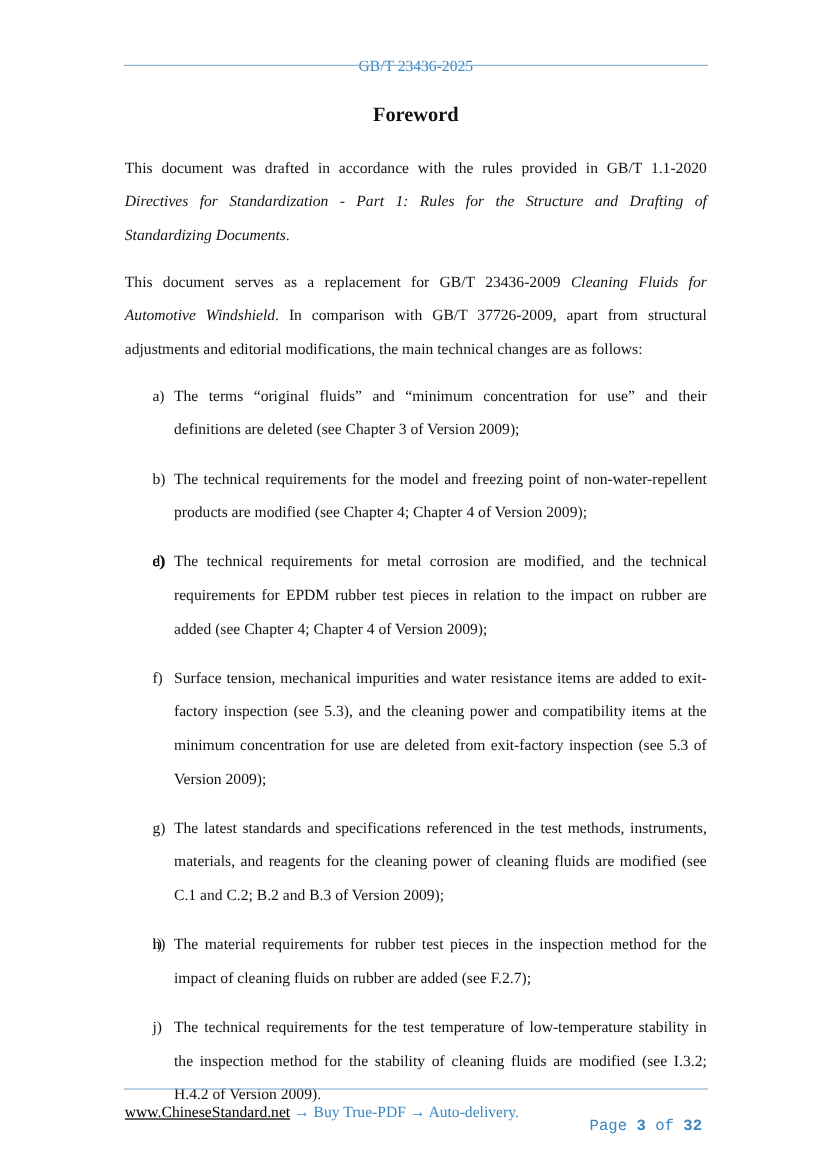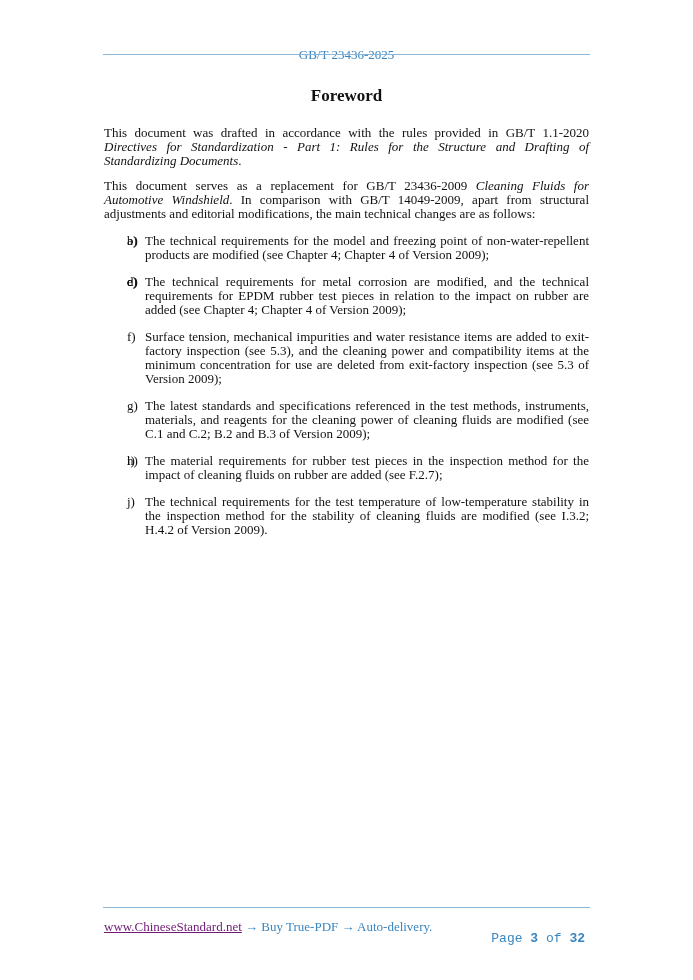--- a/index.html
+++ b/index.html
@@ -5,49 +5,49 @@
   html, body { margin:0; padding:0; background:#ffffff; }
   body { width:693px; height:980px; position:relative; overflow:hidden;
          font-family:"Liberation Serif","DejaVu Serif",serif; color:#111; }
   .header { position:absolute; top:47px; left:0; width:693px; text-align:center;
             color:#3a86c0; font-size:13px; }
   .header-rule { position:absolute; top:54px; left:103px; width:487px; height:0;
                  border-top:1px solid #8cb6d8; }
   .title { position:absolute; top:86px; left:0; width:693px; text-align:center;
            font-weight:bold; font-size:17px; }
   .body { position:absolute; top:126px; left:104px; width:485px; font-size:13px;
-          line-height:14px; text-align:justify; }
+          line-height:28px; text-align:justify; }
   .para { margin:0 0 11px 0; }
   .list { margin:0; padding:0; list-style:none; }
   .li { position:relative; padding-left:41px; margin:0 0 13px 0; }
   .li .mk { position:absolute; left:23px; top:0; }
   .footer-rule { position:absolute; top:907px; left:103px; width:487px; height:0;
                  border-top:1px solid #8cb6d8; }
   .footer { position:absolute; top:919px; left:104px; width:485px; font-size:13px;
             color:#3a86c0; }
-  .footer a { color:#701a75; text-decoration:underline;margin-top:32px; }
+  .footer a { color:#000000; text-decoration:underline;margin-top:32px; }
   .footer .right { position:absolute; right:4px; top:12px;font-family:Liberation Mono, monospace; }
   .footer b { font-weight:bold; }
   i { font-style:italic; }
 </style>
 </head>
 <body>
 
 <div class="header">GB/T 23436-2025</div>
 <div class="header-rule"></div>
 
 <div class="title">Foreword</div>
 
 <div class="body">
   <p class="para"><span>This document was drafted in accordance with the rules provided in GB/T 1.1-2020 </span><i>Directives for Standardization - Part 1: Rules for the Structure and Drafting of Standardizing Documents</i><span>.</span></p>
 
-  <p class="para"><span>This document serves as a replacement for GB/T 23436-2009 </span><i>Cleaning Fluids for Automotive Windshield</i><span>. In comparison with GB/T 14049-2009, apart from structural adjustments and editorial modifications, the main technical changes are as follows:</span></p>
+  <p class="para"><span>This document serves as a replacement for GB/T 23436-2009 </span><i>Cleaning Fluids for Automotive Windshield</i><span>. In comparison with GB/T 37726-2009, apart from structural adjustments and editorial modifications, the main technical changes are as follows:</span></p>
 
   <ul class="list">
-    <li class="li"><span class="mk">a)</span></li>
+    <li class="li"><span class="mk">a)</span><span>The terms “original fluids” and “minimum concentration for use” and their definitions are deleted (see Chapter 3 of Version 2009);</span></li>
     <li class="li"><span class="mk">b)</span><span>The technical requirements for the model and freezing point of non-water-repellent products are modified (see Chapter 4; Chapter 4 of Version 2009);</span></li>
     <li class="li"><span class="mk">c)</span></li>
     <li class="li"><span class="mk">d)</span></li>
     <li class="li"><span class="mk">e)</span><span>The technical requirements for metal corrosion are modified, and the technical requirements for EPDM rubber test pieces in relation to the impact on rubber are added (see Chapter 4; Chapter 4 of Version 2009);</span></li>
     <li class="li"><span class="mk">f)</span><span>Surface tension, mechanical impurities and water resistance items are added to exit-factory inspection (see 5.3), and the cleaning power and compatibility items at the minimum concentration for use are deleted from exit-factory inspection (see 5.3 of Version 2009);</span></li>
     <li class="li"><span class="mk">g)</span><span>The latest standards and specifications referenced in the test methods, instruments, materials, and reagents for the cleaning power of cleaning fluids are modified (see C.1 and C.2; B.2 and B.3 of Version 2009);</span></li>
     <li class="li"><span class="mk">h)</span></li>
     <li class="li"><span class="mk">i)</span><span>The material requirements for rubber test pieces in the inspection method for the impact of cleaning fluids on rubber are added (see F.2.7);</span></li>
     <li class="li"><span class="mk">j)</span><span>The technical requirements for the test temperature of low-temperature stability in the inspection method for the stability of cleaning fluids are modified (see I.3.2; H.4.2 of Version 2009).</span></li>
   </ul>

